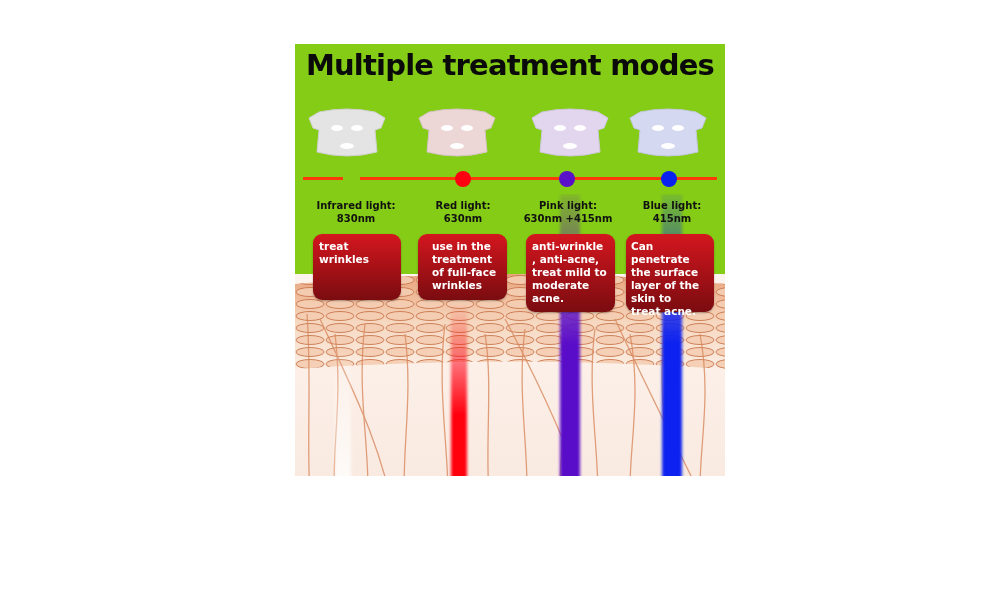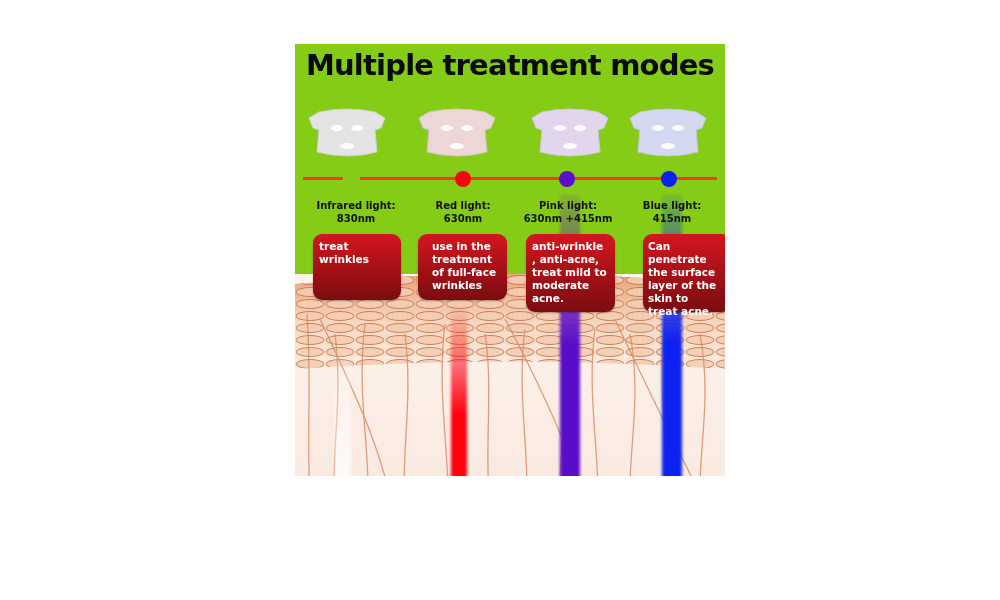--- a/index.html
+++ b/index.html
@@ -159,14 +159,14 @@
     <div>630nm +415nm</div>
   </div>
   <div class="mode-label" style="left:322px;">
     <div>Blue light:</div>
     <div>415nm</div>
   </div>
 
   <div class="card" style="left:18px;width:88px;height:66px;">treat wrinkles</div>
   <div class="card" style="left:123px;width:89px;height:66px;padding-left:14px;">use in the treatment of full-face wrinkles</div>
   <div class="card" style="left:231px;width:89px;height:78px;">anti-wrinkle , anti-acne, treat mild to moderate acne.</div>
-  <div class="card" style="left:348px;width:88px;height:78px;padding-left:5px;padding-right:13px;">Can penetrate the surface layer of the skin to treat acne.</div>
+  <div class="card" style="left:331px;width:88px;height:78px;padding-left:5px;padding-right:13px;">Can penetrate the surface layer of the skin to treat acne.</div>
 </div>
 
 </body></html>

